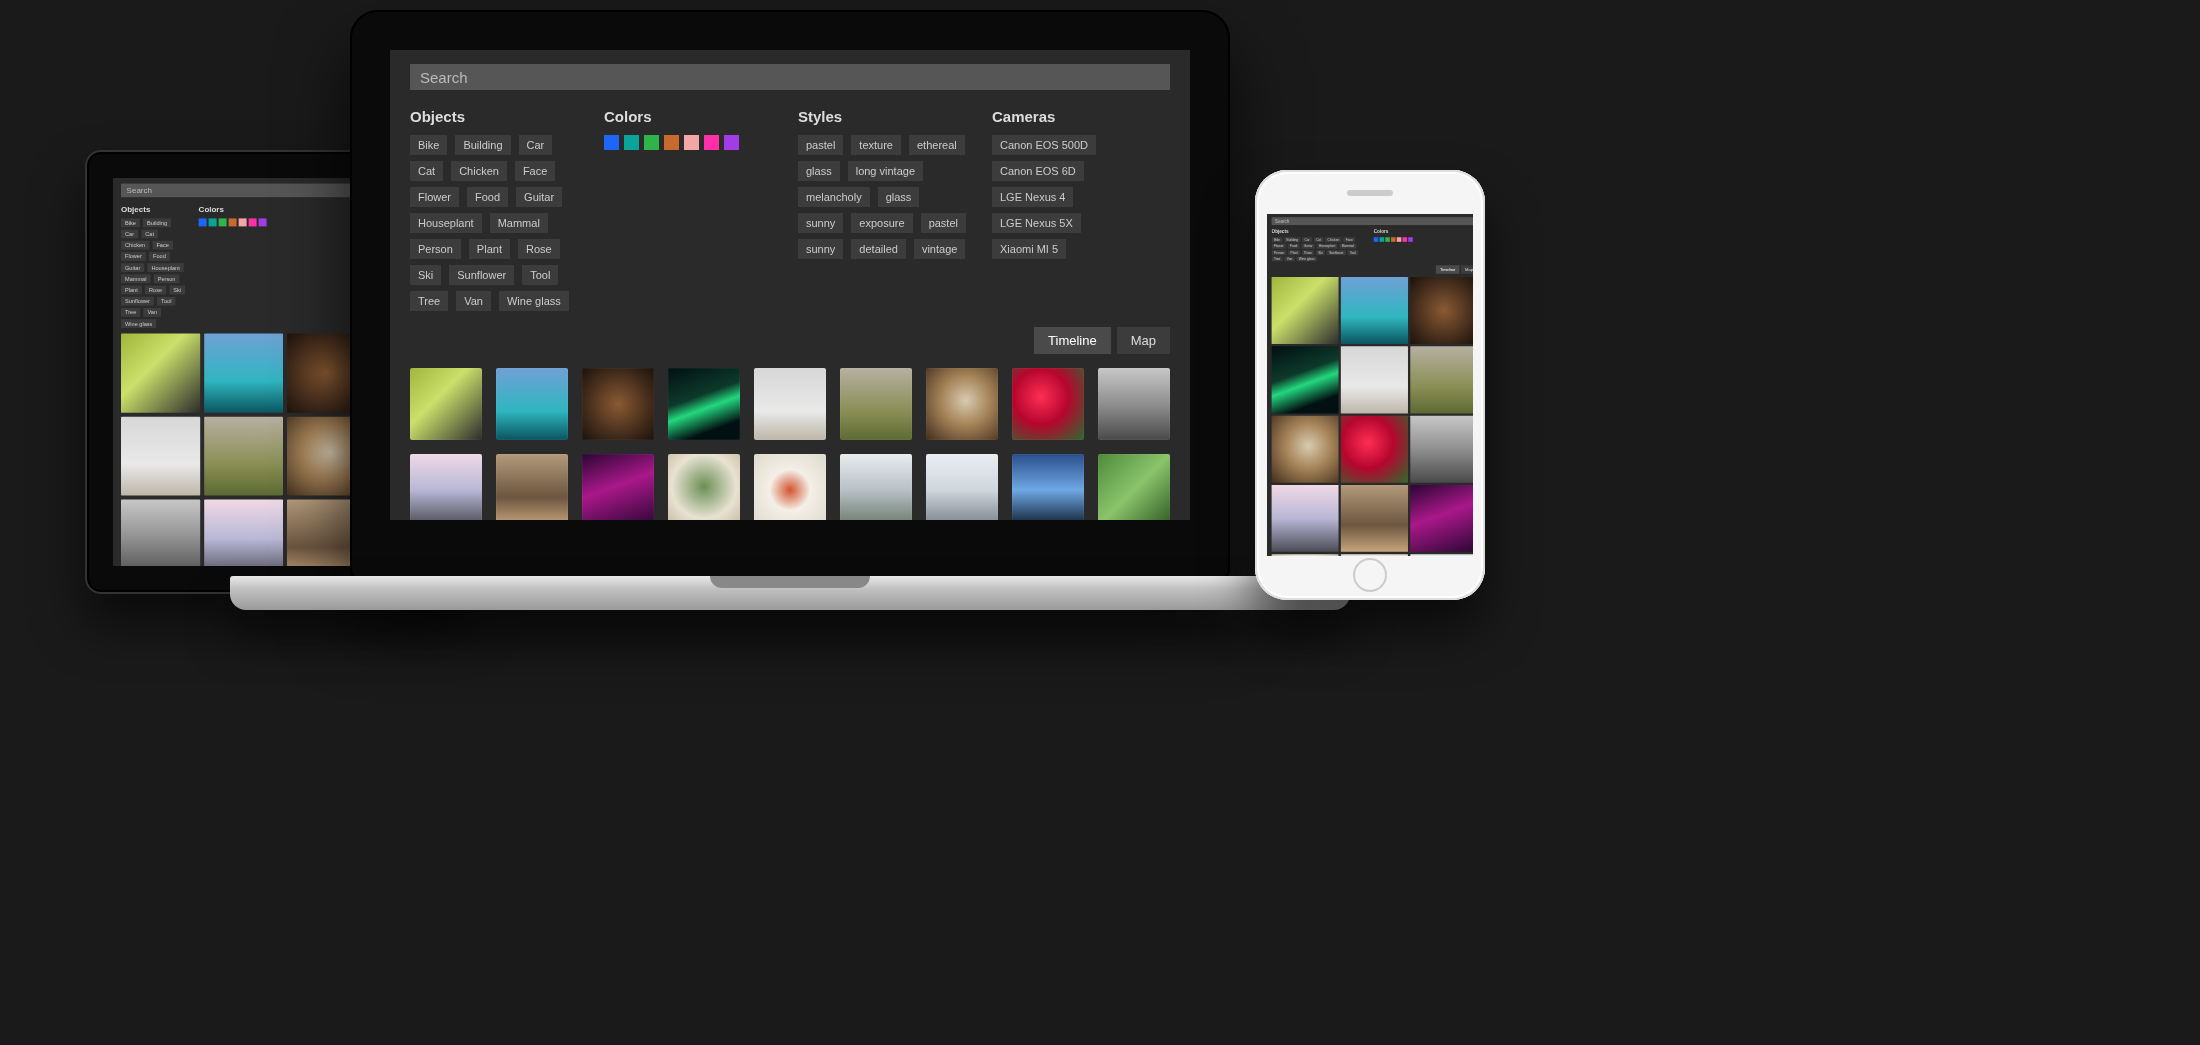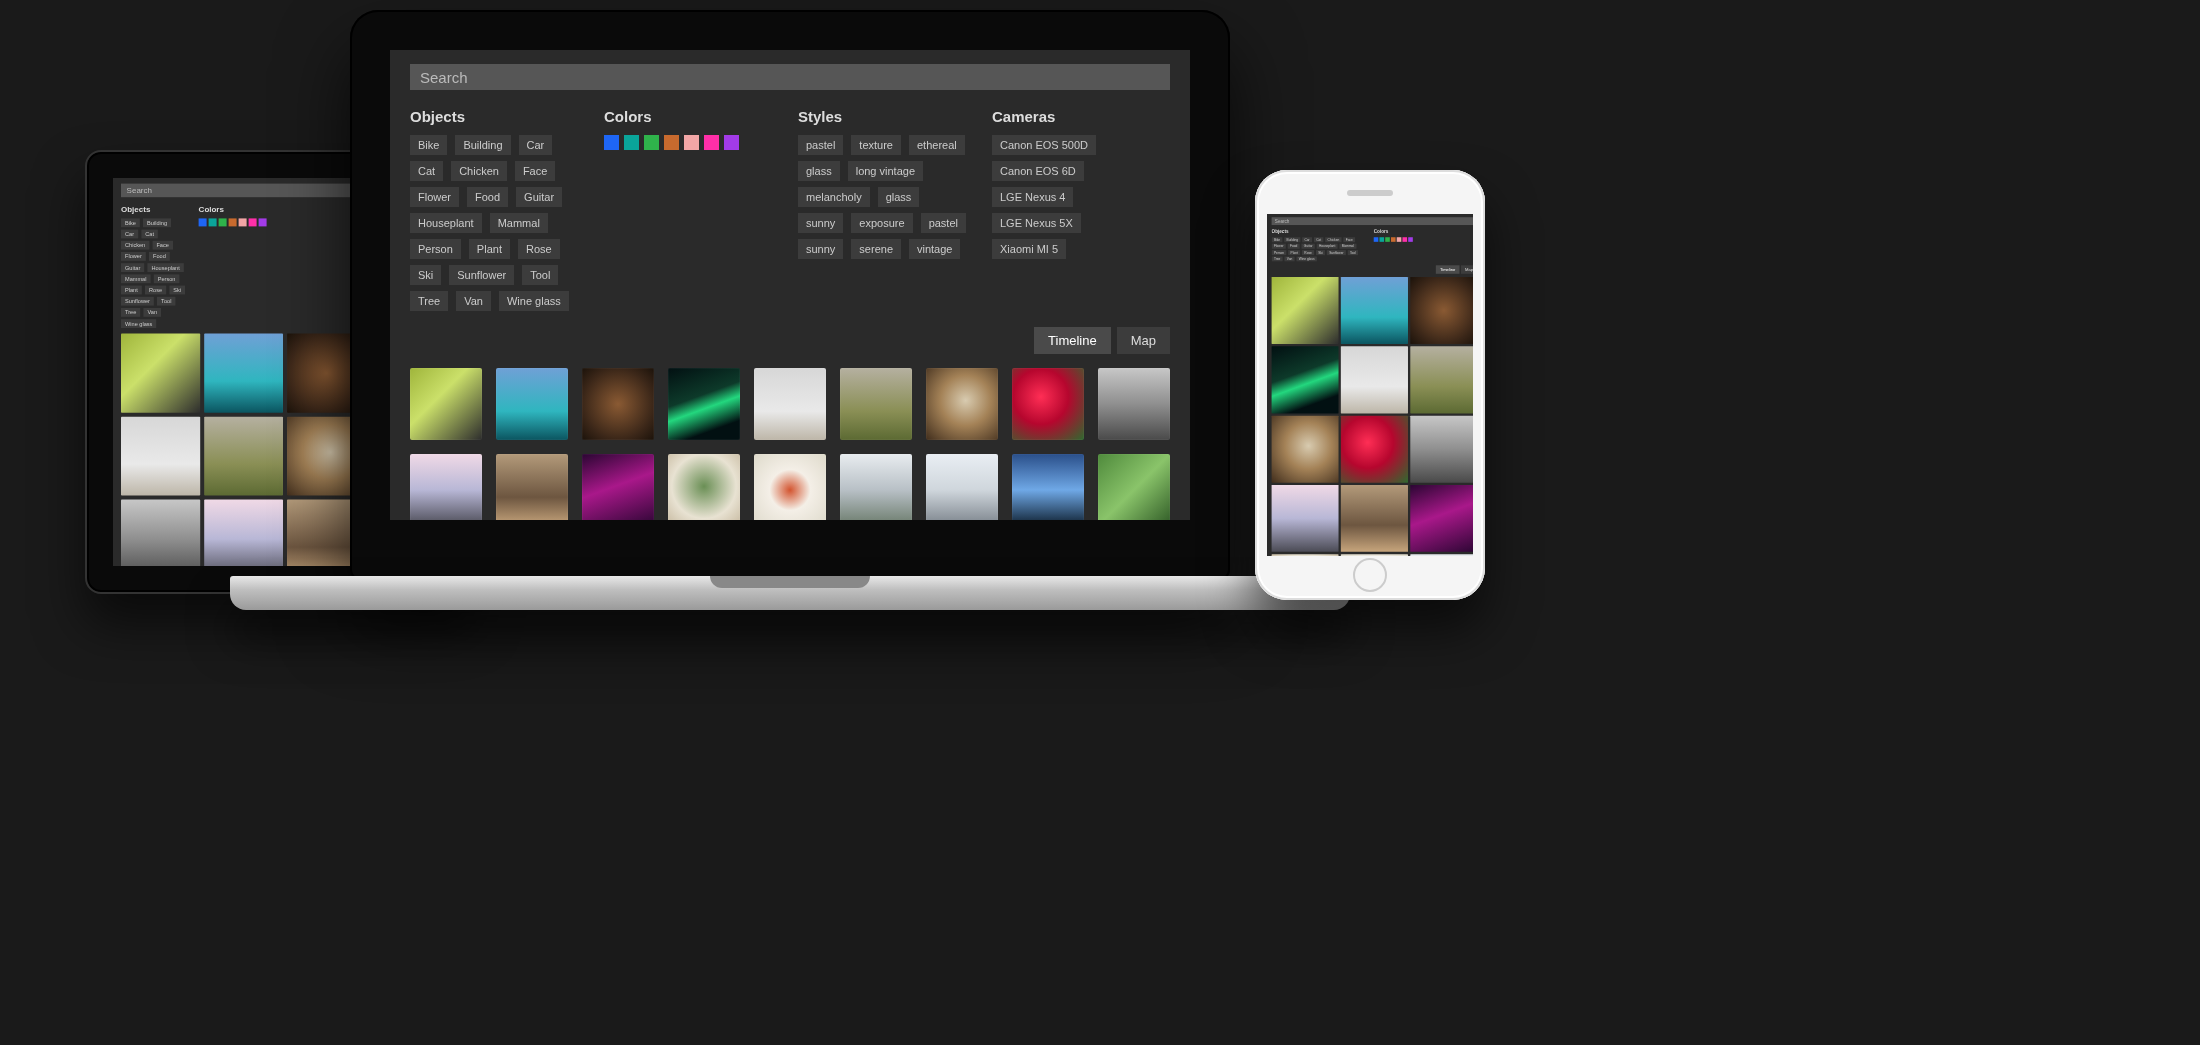--- a/index.html
+++ b/index.html
@@ -331,21 +331,21 @@
                   <div class="chip">texture</div>
                   <div class="chip">ethereal</div>
                   <div class="chip">glass</div>
                   <div class="chip">long vintage</div>
                   <div class="chip">melancholy</div>
                   <div class="chip">glass</div>
                   <div class="chip">sunny</div>
                   <div class="chip">exposure</div>
                   <div class="chip">pastel</div>
                   <div class="chip">sunny</div>
-                  <div class="chip">serene</div>
+                  <div class="chip">detailed</div>
                   <div class="chip">vintage</div>
                 </div>
             </div>
             <div class="filter-col cameras">
               <div class="filter-title">Cameras</div>
               <div class="chips">
                   <div class="chip">Canon EOS 500D</div>
                   <div class="chip">Canon EOS 6D</div>
                   <div class="chip">LGE Nexus 4</div>
                   <div class="chip">LGE Nexus 5X</div>

